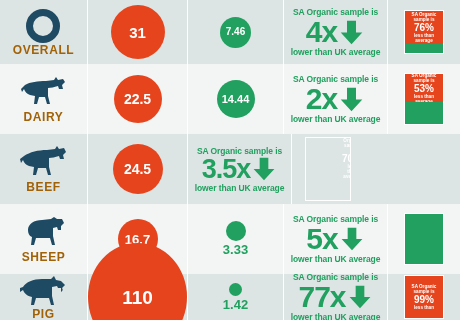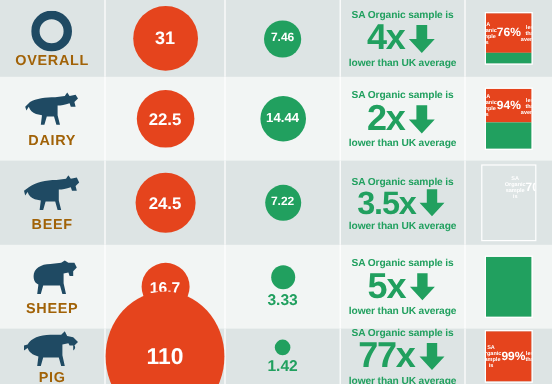--- a/index.html
+++ b/index.html
@@ -44,21 +44,21 @@
   .mult .big{font-weight:bold;line-height:1;letter-spacing:-1px;}
   .mult .bot{font-size:8.5px;font-weight:bold;line-height:10px;letter-spacing:-0.1px;}
   .arrow svg{display:block;}
 
   
   .bar{
     width:40px;border:1px solid #ffffff;box-sizing:border-box;
     display:flex;flex-direction:column;overflow:hidden;
   }
   .bar .top{
-    background:#e5441d;color:#ffffff;display:flex;flex-direction:row;
+    background:#e5441d;color:#ffffff;display:flex;flex-direction:column;
     align-items:center;justify-content:center;text-align:center;box-sizing:border-box;padding:1px 2px;
   }
   .bar .bottom{background:#21a05f;}
   .bar .t1{font-size:4.6px;line-height:5px;font-weight:bold;}
   .bar .pct{font-weight:bold;line-height:11px;font-size:10px;}
   .bar .t2{font-size:4.6px;line-height:5px;font-weight:bold;}
 </style>
 </head>
 <body>
 
@@ -137,46 +137,41 @@
               </svg>
             </span>
           </div>
           <div class="bot">lower than UK average</div>
         </div>
       </div>
       <div class="cell c5">
         <div class="bar" style="height:52px;">
           <div class="top" style="height:28px;">
             <div class="t1">SA Organic sample is</div>
-            <div class="pct">94%</div>
+            <div class="pct">53%</div>
             <div class="t2">less than average</div>
           </div>
           <div class="bottom" style="flex:1;"></div>
         </div>
       </div>
     </div>
     <div class="row dark" style="height:70px;">
       <div class="cell c1">
         <div class="catbox">
           <span class="icon">
             <svg width="52" height="34" viewBox="0 0 52 34">
               <path fill="#1f4a63" d="M6 10 C12 6 20 4 29 4 L37 3 L39 0 L41 3 L46 2 L48 6 L45 9 L46 13 L42 13 L41 10 C37 11 34 12 31 12 L31 21 L33 29 L30 29 L28 22 L20 22 L18 29 L15 29 L16 21 L11 20 C8 19 6 17 5 14 L3 17 L2 13 Z"></path>
             </svg>
           </span>
           <span class="catlabel">BEEF</span>
         </div>
       </div>
       <div class="cell c2">
         <div class="circ orange" style="width:50px;height:50px;font-size:14px;">24.5</div>
       </div>
-      <div class="cell c3">
-        <div class="circwrap">
-          <div class="circ green" style="width:30px;height:30px;font-size:10px;">7.22</div>
-        </div>
-      </div>
       <div class="cell c4">
         <div class="mult">
           <div class="top">SA Organic sample is</div>
           <div class="midrow">
             <span class="big" style="font-size:27px;">3.5x</span>
             <span class="arrow">
               <svg width="26" height="26" viewBox="0 0 30 30">
                 <path fill="#21a05f" d="M10 2 h10 v13 h7 L15 28 L3 15 h7 z"></path>
               </svg>
             </span>

